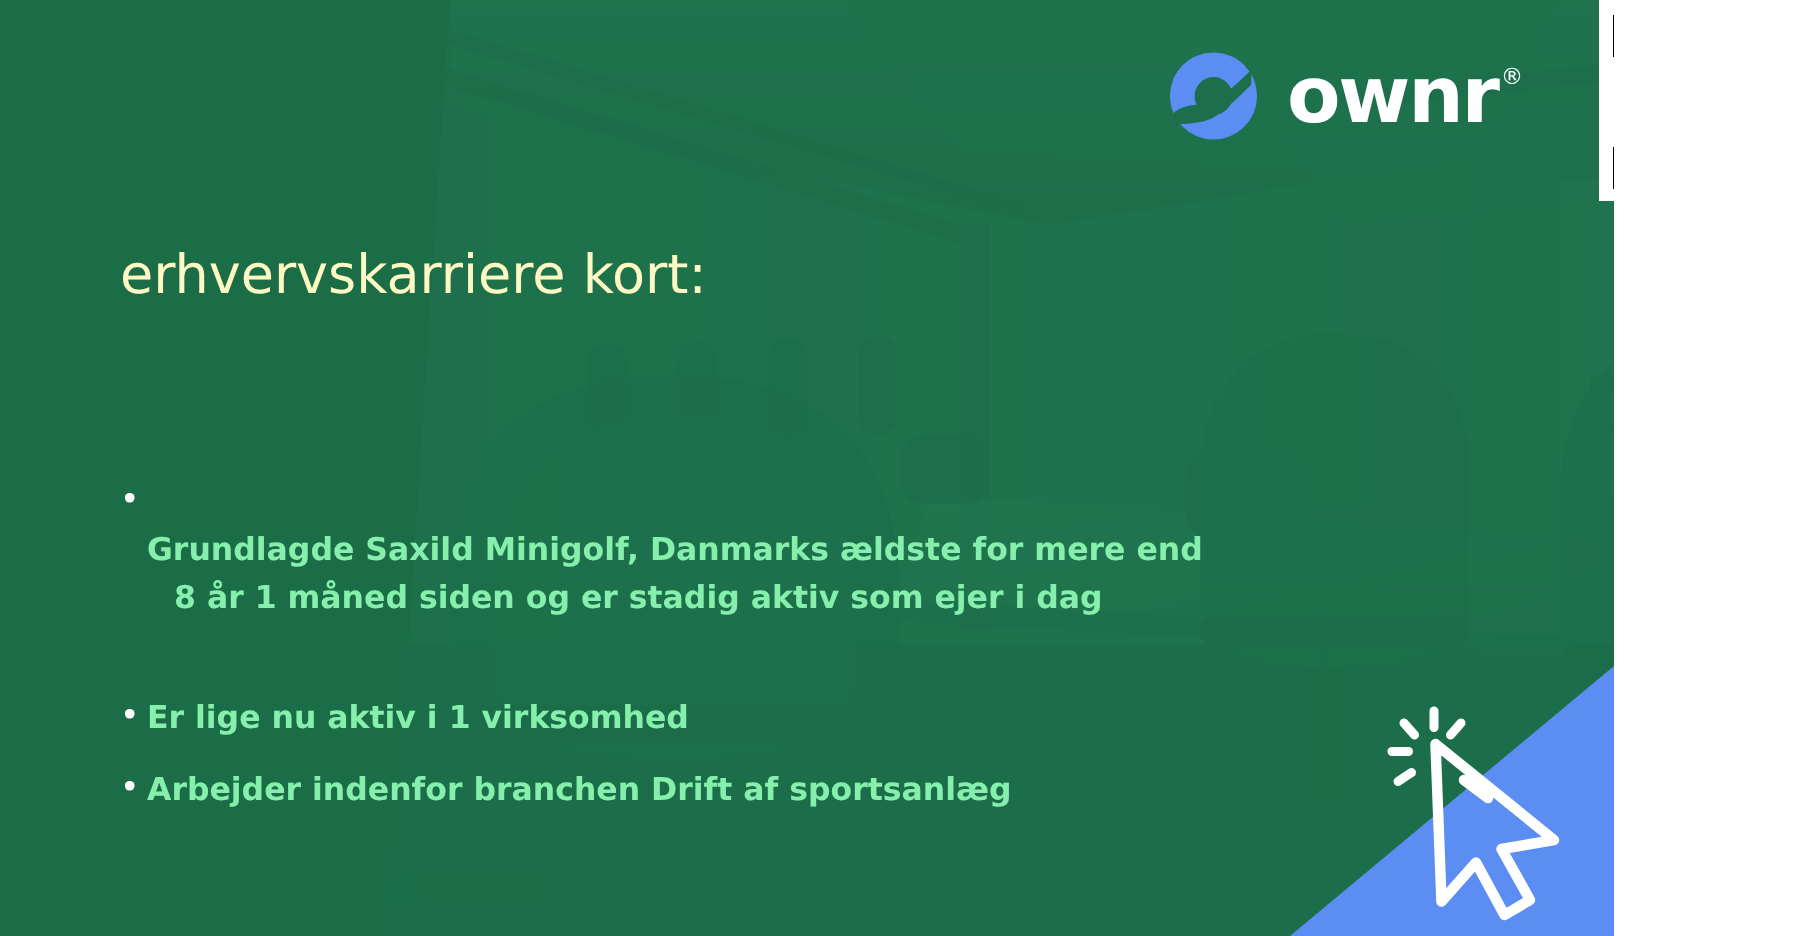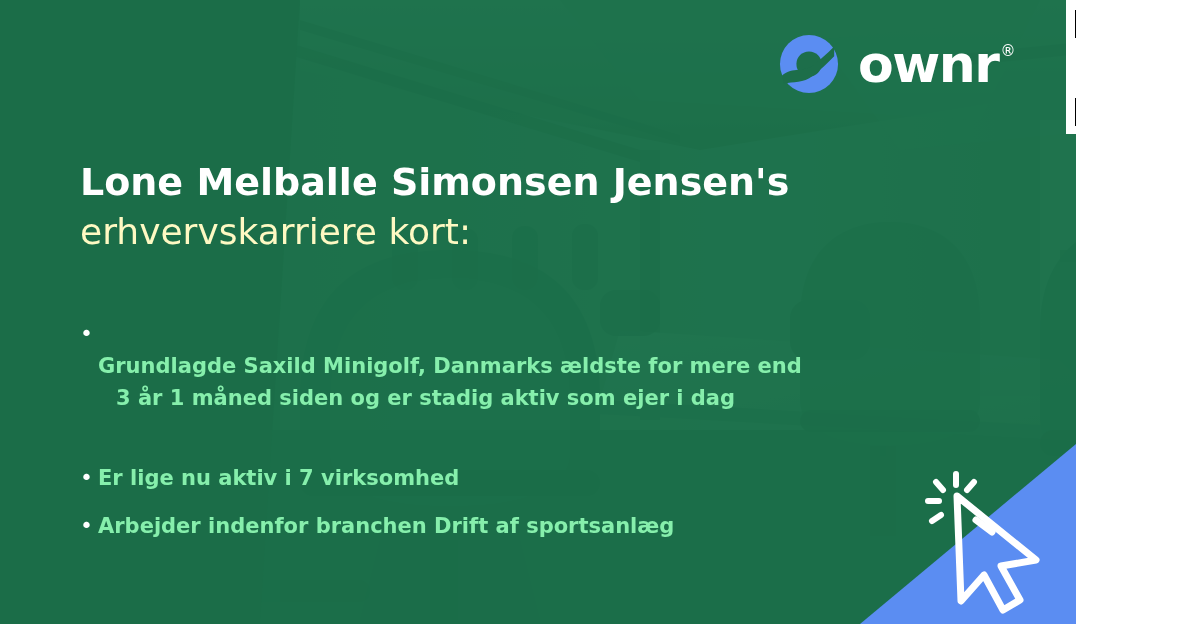--- a/index.html
+++ b/index.html
@@ -414,37 +414,36 @@
           <rect x="17" y="28" width="1" height="1"></rect>
         <rect x="20" y="28" width="2" height="1"></rect>
           <rect x="23" y="28" width="1" height="1"></rect>
         <rect x="26" y="28" width="1" height="1"></rect>
           <rect x="28" y="28" width="1" height="1"></rect>
       </g>
     </svg>
   </div>
 
   <div class="heading">
-    <div class="heading-line1">Lone Melballe Simonsen Jensen's</div>
     <div class="heading-line2">erhvervskarriere kort:</div>
   </div>
 
   <div class="facts">
 
     <div class="fact">
       <span class="fact-bullet">•</span>
       <span class="fact-text">
         <span>Grundlagde Saxild Minigolf, Danmarks ældste for mere end</span>
-        <span class="wrap-indent">3 år 1 måned siden og er stadig aktiv som ejer i dag</span>
+        <span class="wrap-indent">8 år 1 måned siden og er stadig aktiv som ejer i dag</span>
       </span>
     </div>
 
     <div class="fact">
       <span class="fact-bullet">•</span>
-      <span class="fact-text">Er lige nu aktiv i 7 virksomhed</span>
+      <span class="fact-text">Er lige nu aktiv i 1 virksomhed</span>
     </div>
 
     <div class="fact">
       <span class="fact-bullet">•</span>
       <span class="fact-text">Arbejder indenfor branchen Drift af sportsanlæg</span>
     </div>
 
   </div>
 
   <div class="corner-wedge">

